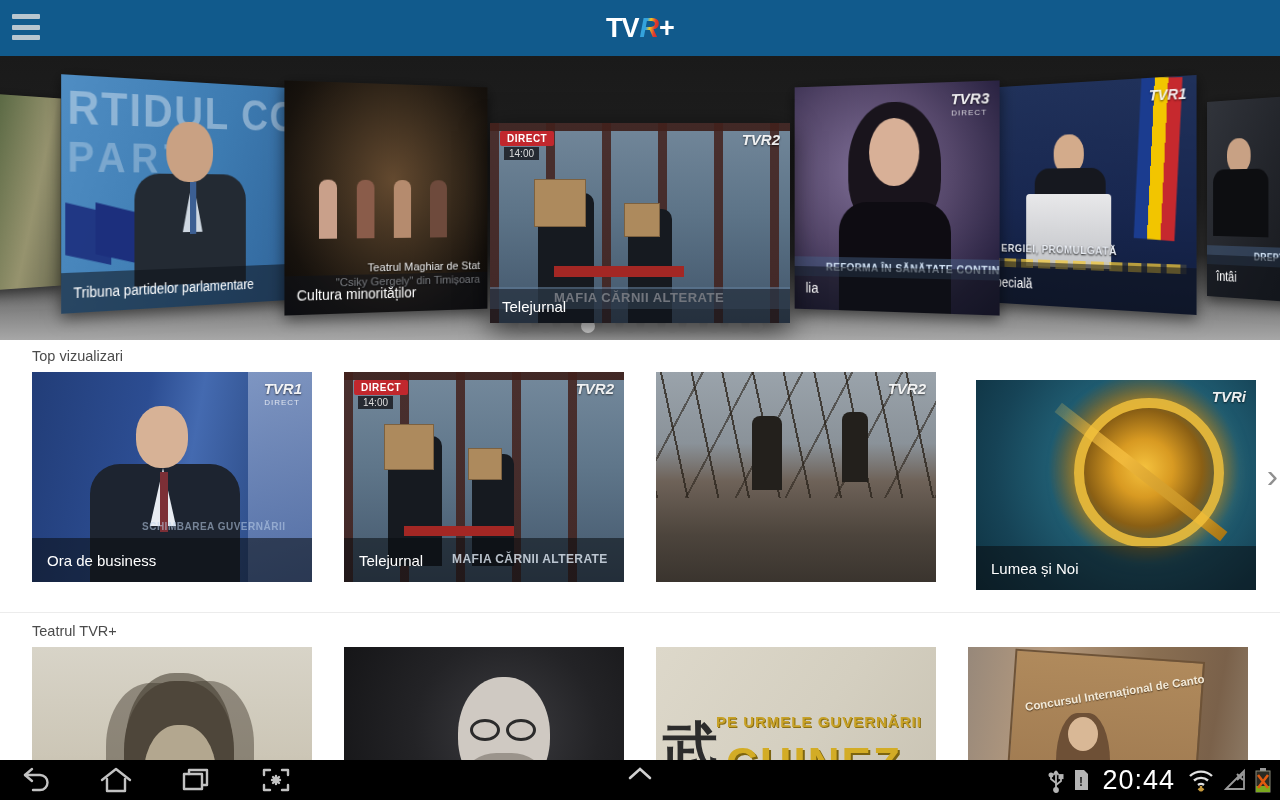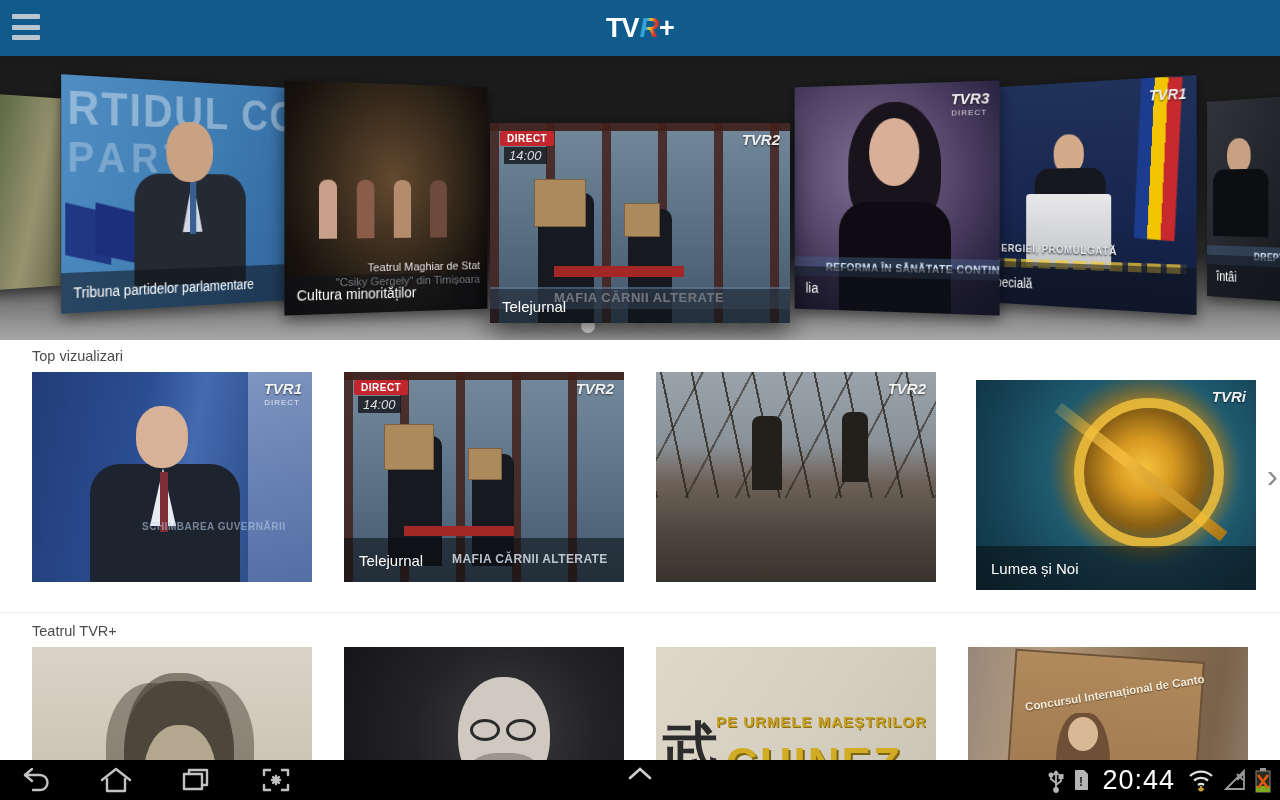--- a/index.html
+++ b/index.html
@@ -36,21 +36,21 @@
   .c2 .pp{position:absolute;top:96px;width:18px;height:58px;border-radius:8px 8px 0 0;}
   .caption{position:absolute;right:8px;top:176px;text-align:right;color:#efefef;font-size:11.5px;line-height:14px;text-shadow:0 1px 2px #000;}
   .c3{left:490px;top:67px;width:300px;height:200px;z-index:10;box-shadow:0 8px 26px rgba(0,0,0,.65);}
   .c3 .photo{background:linear-gradient(180deg,#72879a 0%,#5d7488 45%,#41556a 100%);}
   .doorframes{position:absolute;inset:0;background:
      repeating-linear-gradient(90deg,rgba(66,32,27,.85) 0 9px,rgba(0,0,0,0) 9px 56px),
      linear-gradient(180deg,rgba(60,30,25,.9) 0 8px,rgba(0,0,0,0) 8px);}
   .gbox{position:absolute;background:#ad8a5d;border:1px solid #7c6140;}
   .gfig{position:absolute;background:#161a20;border-radius:10px 10px 0 0;}
   .badge{position:absolute;left:10px;top:8px;background:var(--badge-red,#c1272d);color:#fff;font-size:10px;font-weight:bold;padding:2px 7px;border-radius:2px;letter-spacing:.5px;}
-  .badge-time{position:absolute;left:14px;top:24px;background:rgba(20,20,25,.8);color:#ddd;font-size:13px;padding:1px 5px;font-style:italic;}
+  .badge-time{position:absolute;left:14px;top:24px;background:rgba(20,20,25,.8);color:#ddd;font-size:10px;padding:1px 5px;}
   .ch{position:absolute;right:10px;top:8px;color:rgba(255,255,255,.92);font-weight:bold;font-style:italic;font-size:15px;text-shadow:0 1px 2px rgba(0,0,0,.6);}
   .ch-sub{position:absolute;right:12px;top:26px;color:rgba(255,255,255,.75);font-size:8px;letter-spacing:1px;}
   .redbar{position:absolute;left:64px;bottom:46px;width:130px;height:11px;background:#a32724;}
   .lt3{position:absolute;left:0;right:0;bottom:14px;height:22px;background:rgba(96,124,152,.6);color:#e8eef5;font-weight:bold;font-size:13px;line-height:22px;padding-left:64px;letter-spacing:.5px;}
   .c4{left:788px;top:28px;width:212px;height:228px;transform:perspective(900px) rotateY(-15deg);z-index:5;}
   .c4 .photo{background:radial-gradient(circle at 38% 38%,#7d6d95 0%,#544669 45%,#2a2342 80%,#1c1733 100%);}
   .c4 .hair{position:absolute;left:58px;top:18px;width:96px;height:130px;border-radius:48% 48% 40% 40%;background:#19141c;}
   .c4 .face{position:absolute;left:80px;top:34px;width:52px;height:68px;border-radius:50%;background:#d8b097;}
   .c4 .top{position:absolute;left:48px;top:118px;width:116px;height:110px;border-radius:30px 30px 0 0;background:#0e0c12;}
   .lt-side{position:absolute;left:0;right:0;bottom:34px;height:20px;background:rgba(70,100,140,.45);color:#cfe0f2;font-weight:bold;font-size:10.5px;line-height:20px;padding-left:34px;letter-spacing:.4px;white-space:nowrap;}
@@ -268,20 +268,23 @@
         <div class="ph">
           <div class="panel"></div>
           <div class="torso"></div>
           <div class="shirt"></div>
           <div class="tie"></div>
           <div class="head"></div>
           <span class="ch">TVR1</span>
           <span class="ch-sub">DIRECT</span>
           <span class="lt">SCHIMBAREA GUVERNĂRII</span>
         </div>
+        <figcaption class="strip">
+            <span>Ora de business</span>
+          </figcaption>
       </figure>
 
       <figure class="thumb t2" style="margin:0;">
         <div class="ph">
           <div class="doorframes"></div>
           <div class="gfig" style="left:44px;top:64px;width:54px;height:130px;"></div>
           <div class="gfig" style="left:128px;top:82px;width:42px;height:112px;"></div>
           <div class="gbox" style="left:40px;top:52px;width:50px;height:46px;"></div>
           <div class="gbox" style="left:124px;top:76px;width:34px;height:32px;"></div>
           <span class="badge">DIRECT</span>
@@ -335,21 +338,21 @@
           <div class="face"></div>
           <div class="beard"></div>
           <div class="gl"></div>
           <div class="gl g2"></div>
         </div>
       </figure>
 
       <figure class="thumb e3" style="margin:0;">
         <div class="ph">
           <span class="glyph">武</span>
-          <span class="small">PE URMELE MAEȘTRILOR</span>
+          <span class="small">PE URMELE GUVERNĂRII</span>
           <span class="big">CHINEZ</span>
         </div>
       </figure>
 
       <figure class="thumb e4" style="margin:0;">
         <div class="ph">
           <div class="poster"></div>
           <div class="lady"></div>
           <div class="ladyface"></div>
           <span class="arc">Concursul Internațional de Canto</span>

